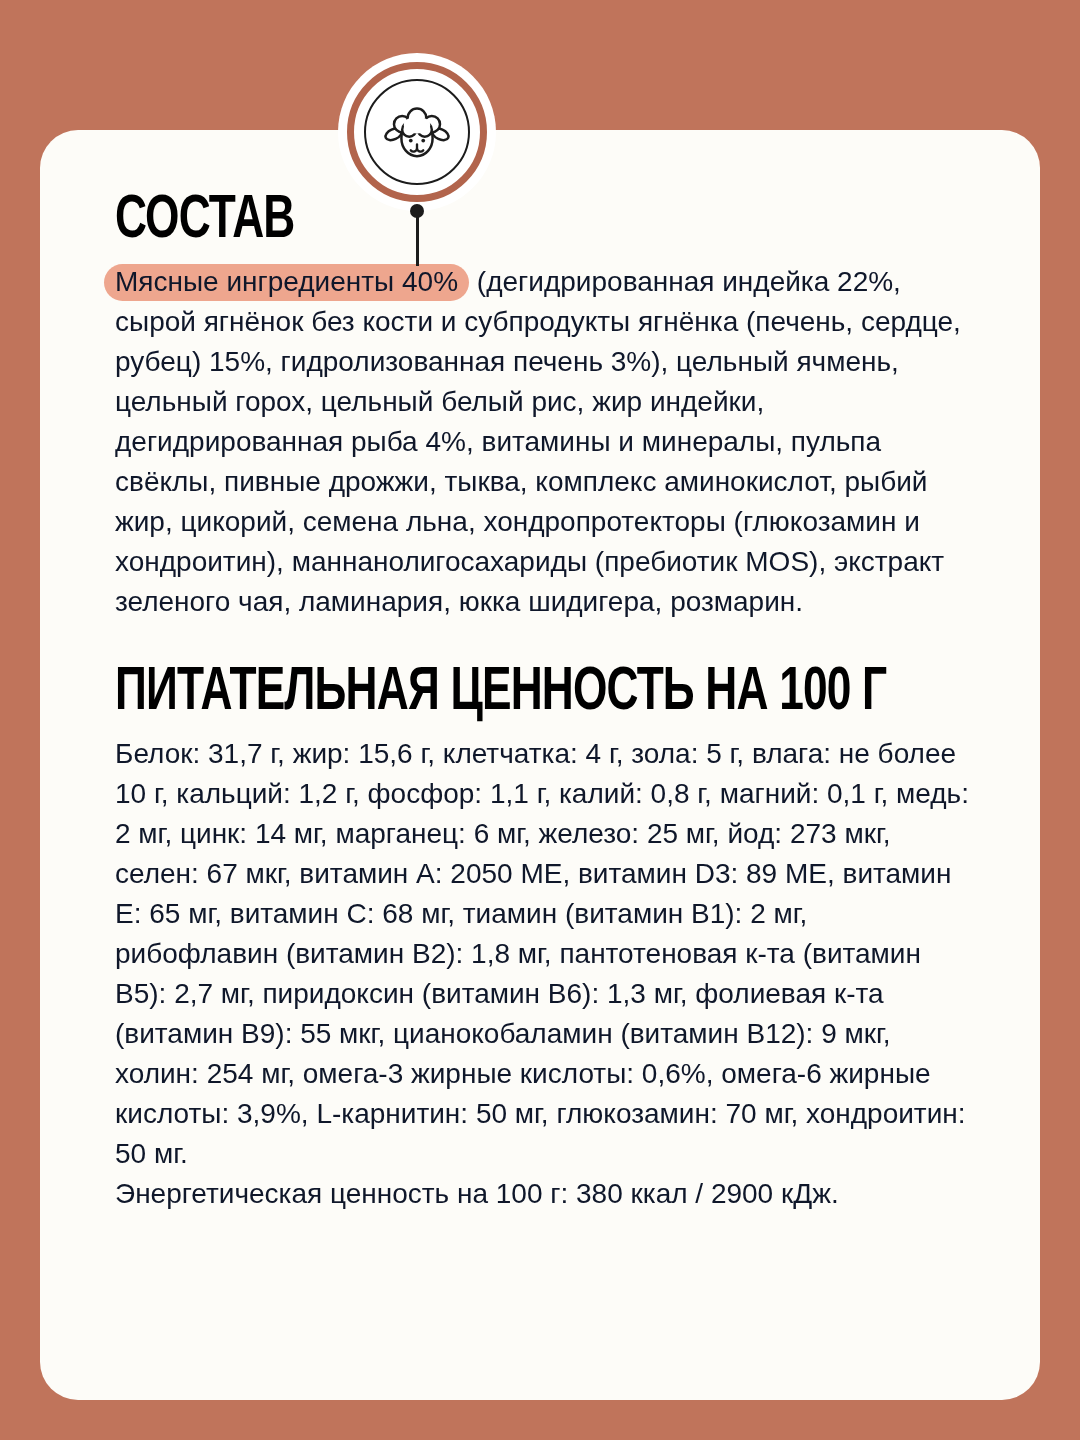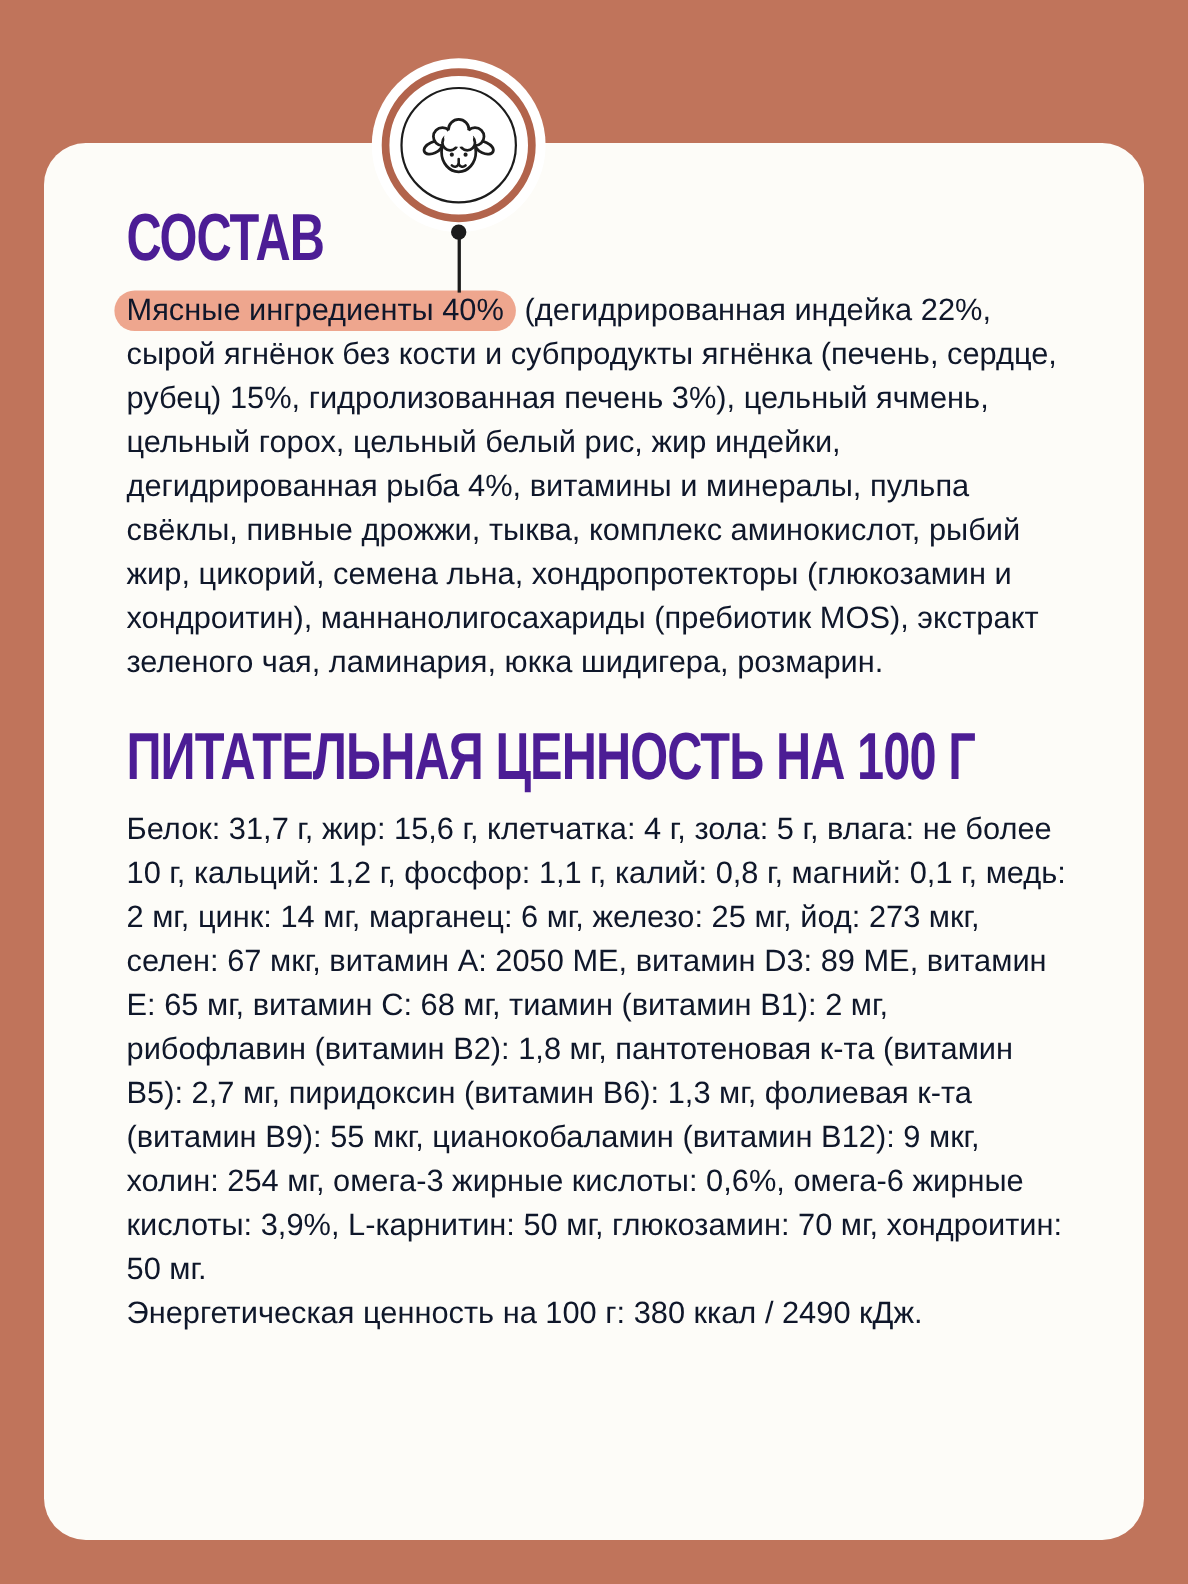--- a/index.html
+++ b/index.html
@@ -21,21 +21,21 @@
     background: #fdfcf8;
     border-radius: 38px;
     box-sizing: border-box;
     padding: 56px 65px 0 75px;
   }
   .section-title {
     margin: 0 0 16px 0;
     font-size: 54px;
     line-height: 60px;
     font-weight: bold;
-    color: #4c1d95;
+    color: #000000;
   }
   .condense {
     display: inline-block;
     transform: scale(0.82, 1.12);
     transform-origin: left center;
     white-space: nowrap;
     letter-spacing: -1px;
   }
   .body-text {
     margin: 0;
@@ -107,21 +107,21 @@
   <div class="card">
 
     <h1 class="section-title"><span class="condense">СОСТАВ</span></h1>
 
     <p class="body-text"><span class="highlight">Мясные ингредиенты 40%</span><span> (дегидрированная индейка 22%, сырой ягнёнок без кости и субпродукты ягнёнка (печень, сердце, рубец) 15%, гидролизованная печень 3%), цельный ячмень, цельный горох, цельный белый рис, жир индейки, дегидрированная рыба 4%, витамины и минералы, пульпа свёклы, пивные дрожжи, тыква, комплекс аминокислот, рыбий жир, цикорий, семена льна, хондропротекторы (глюкозамин и хондроитин), маннанолигосахариды (пребиотик MOS), экстракт зеленого чая, ламинария, юкка шидигера, розмарин.</span></p>
 
     <h2 class="section-title"><span class="condense">ПИТАТЕЛЬНАЯ ЦЕННОСТЬ НА 100 Г</span></h2>
 
     <p class="body-text">Белок: 31,7 г, жир: 15,6 г, клетчатка: 4 г, зола: 5 г, влага: не более 10 г, кальций: 1,2 г, фосфор: 1,1 г, калий: 0,8 г, магний: 0,1 г, медь: 2 мг, цинк: 14 мг, марганец: 6 мг, железо: 25 мг, йод: 273 мкг, селен: 67 мкг, витамин A: 2050 МЕ, витамин D3: 89 МЕ, витамин E: 65 мг, витамин C: 68 мг, тиамин (витамин B1): 2 мг, рибофлавин (витамин B2): 1,8 мг, пантотеновая к-та (витамин B5): 2,7 мг, пиридоксин (витамин B6): 1,3 мг, фолиевая к-та (витамин B9): 55 мкг, цианокобаламин (витамин B12): 9 мкг, холин: 254 мг, омега-3 жирные кислоты: 0,6%, омега-6 жирные кислоты: 3,9%, L-карнитин: 50 мг, глюкозамин: 70 мг, хондроитин: 50 мг.</p>
 
-    <p class="body-text">Энергетическая ценность на 100 г: 380 ккал / 2490 кДж.</p>
+    <p class="body-text">Энергетическая ценность на 100 г: 380 ккал / 2900 кДж.</p>
 
   </div>
 
   <div class="badge">
     <div class="badge-inner">
       <svg viewBox="0 0 100 100" width="78" height="78" xmlns="http://www.w3.org/2000/svg">
         <g stroke="#1c1c1c" stroke-width="3.2" fill="#ffffff" stroke-linecap="round">
           <ellipse cx="20" cy="53" rx="11" ry="6.5" transform="rotate(-24 20 53)"></ellipse>
           <ellipse cx="80" cy="53" rx="11" ry="6.5" transform="rotate(24 80 53)"></ellipse>
           <ellipse cx="50" cy="58" rx="20" ry="23"></ellipse>

